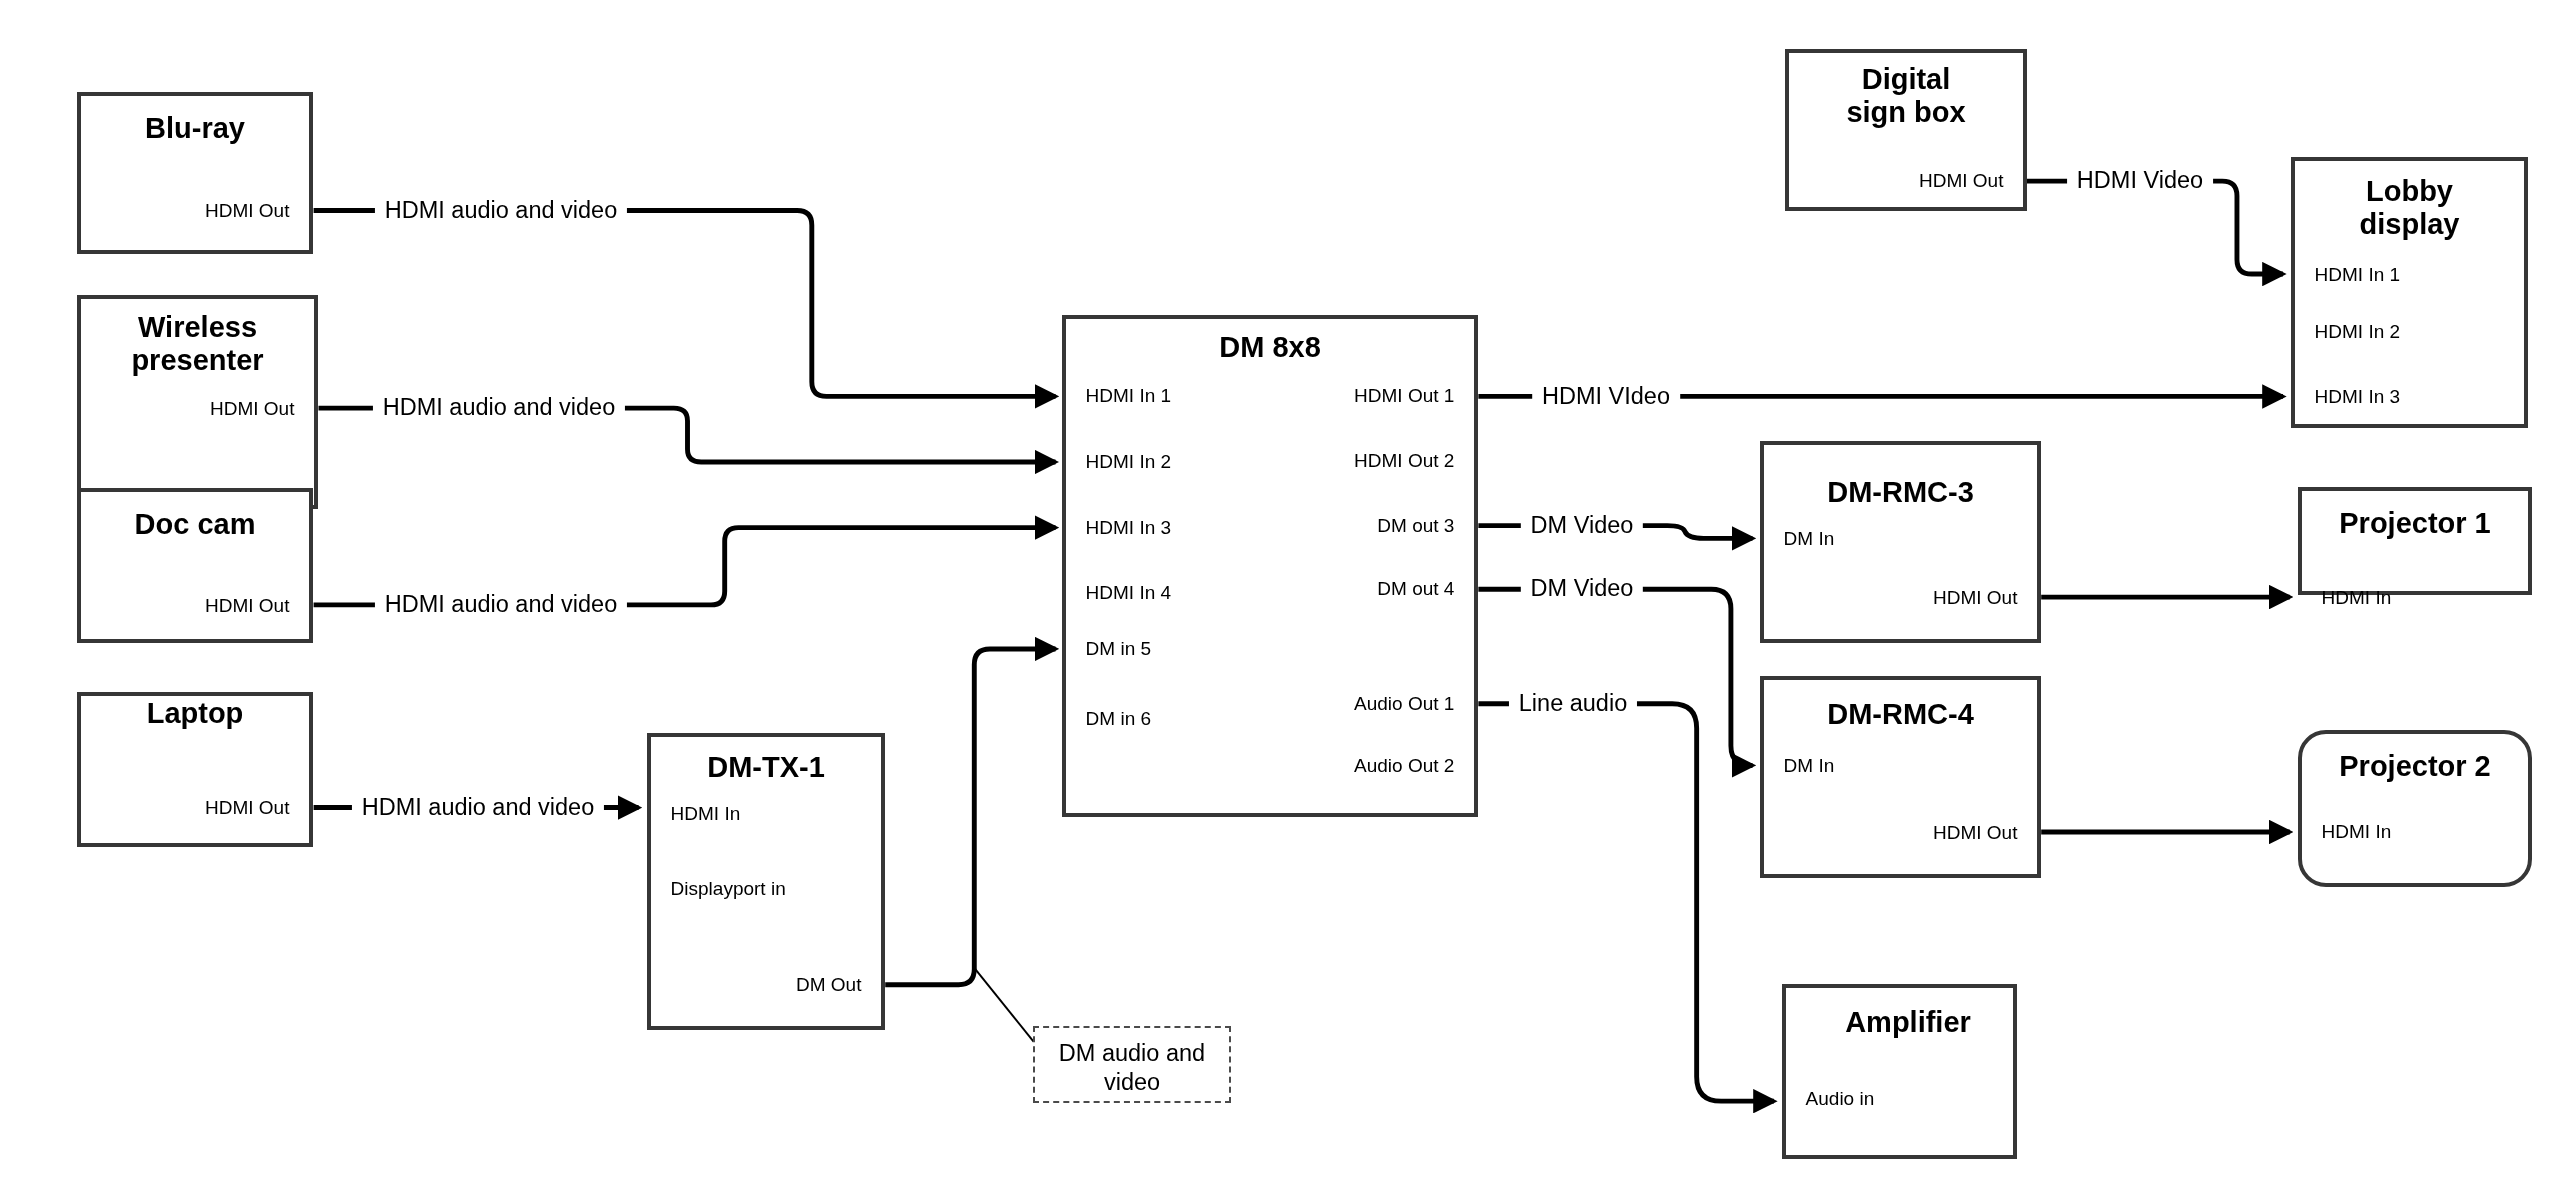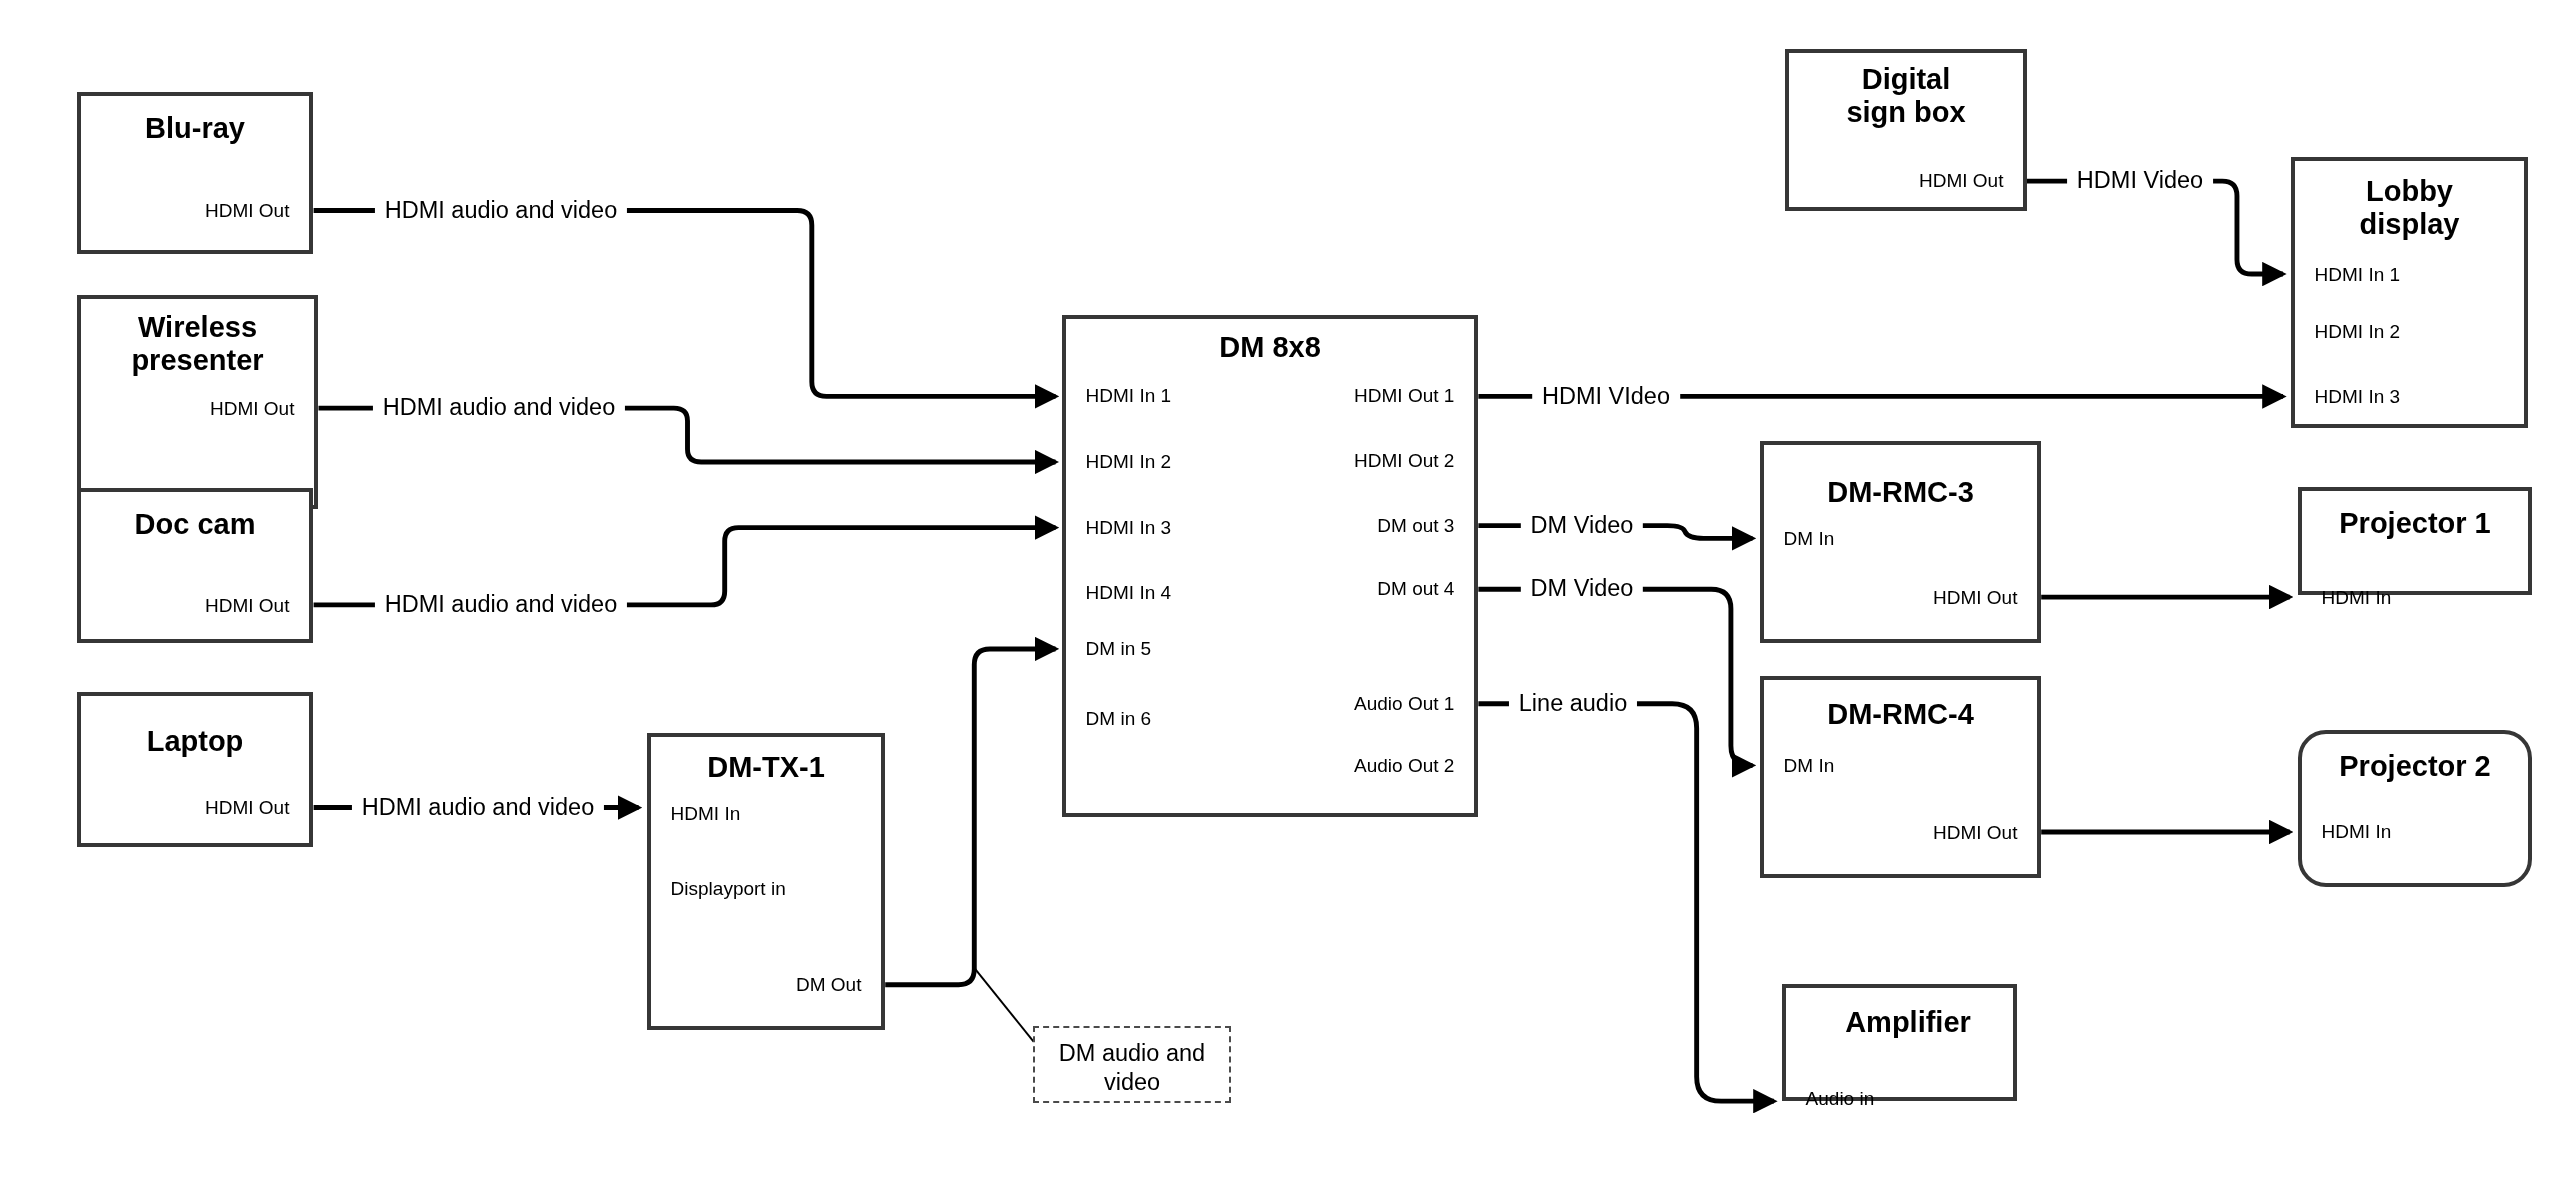--- a/index.html
+++ b/index.html
@@ -94,21 +94,21 @@
     <div class="title" style="padding:11.7px 44px 0 44px;">Wireless presenter</div>
     <span class="port pr" style="top:109px;">HDMI Out</span>
   </div>
 
   <div class="node" style="left:77px;top:488px;width:236px;height:155px;">
     <div class="title" style="padding-top:15.7px;">Doc cam</div>
     <span class="port pr" style="top:113px;">HDMI Out</span>
   </div>
 
   <div class="node" style="left:77px;top:692px;width:236px;height:155px;">
-    <div class="title" style="padding-top:29px;">Laptop</div>
+    <div class="title" style="padding-top:1px;">Laptop</div>
     <span class="port pr" style="top:111px;">HDMI Out</span>
   </div>
 
   <div class="node" style="left:647px;top:733px;width:238px;height:297px;">
     <div class="title" style="padding-top:13.7px;">DM-TX-1</div>
     <span class="port pl" style="top:76px;">HDMI In</span>
     <span class="port pl" style="top:151px;">Displayport in</span>
     <span class="port pr" style="top:247px;">DM Out</span>
   </div>
 
@@ -155,21 +155,21 @@
     <div class="title" style="padding-top:17.6px;">DM-RMC-4</div>
     <span class="port pl" style="top:85px;">DM In</span>
     <span class="port pr" style="top:152px;">HDMI Out</span>
   </div>
 
   <div class="node" style="left:2298px;top:730px;width:234px;height:157px;border-radius:28px;">
     <div class="title" style="padding-top:15.7px;">Projector 2</div>
     <span class="port pl" style="top:97px;">HDMI In</span>
   </div>
 
-  <div class="node" style="left:1782px;top:984px;width:235px;height:117px;padding-left:17px;">
+  <div class="node" style="left:1782px;top:984px;width:235px;height:175px;padding-left:17px;">
     <div class="title" style="padding-top:17.6px;">Amplifier</div>
     <span class="port pl" style="top:110px;">Audio in</span>
   </div>
 
   <span class="edge-label" style="left:501px;top:211px;">HDMI audio and video</span>
   <span class="edge-label" style="left:499px;top:408px;">HDMI audio and video</span>
   <span class="edge-label" style="left:501px;top:605px;">HDMI audio and video</span>
   <span class="edge-label" style="left:478px;top:808px;">HDMI audio and video</span>
   <span class="edge-label" style="left:1606px;top:397px;">HDMI VIdeo</span>
   <span class="edge-label" style="left:2140px;top:181px;">HDMI Video</span>

